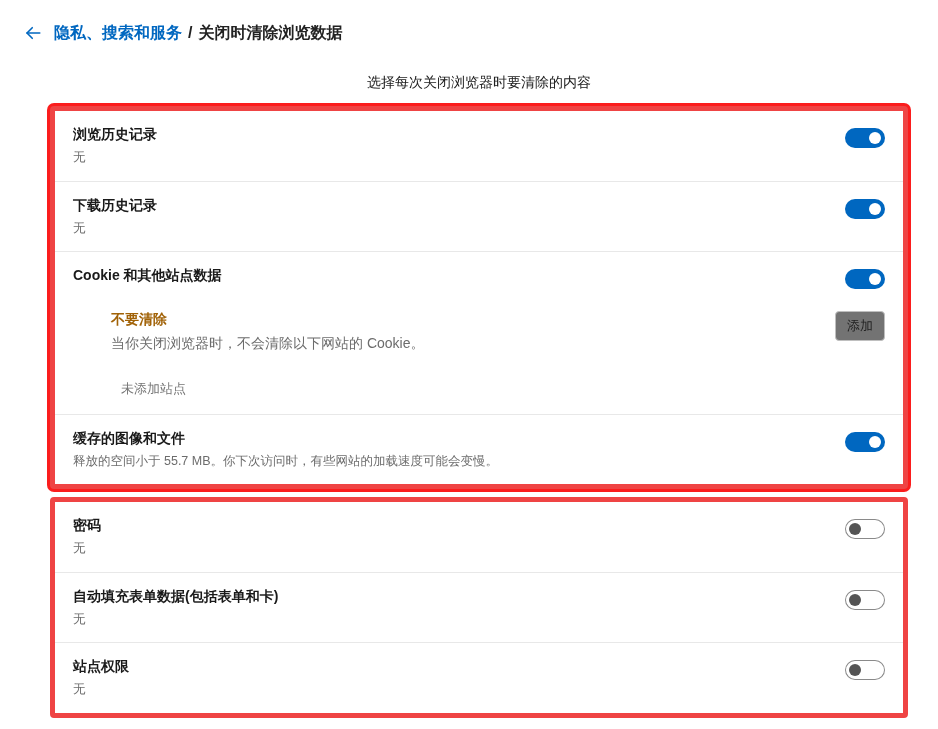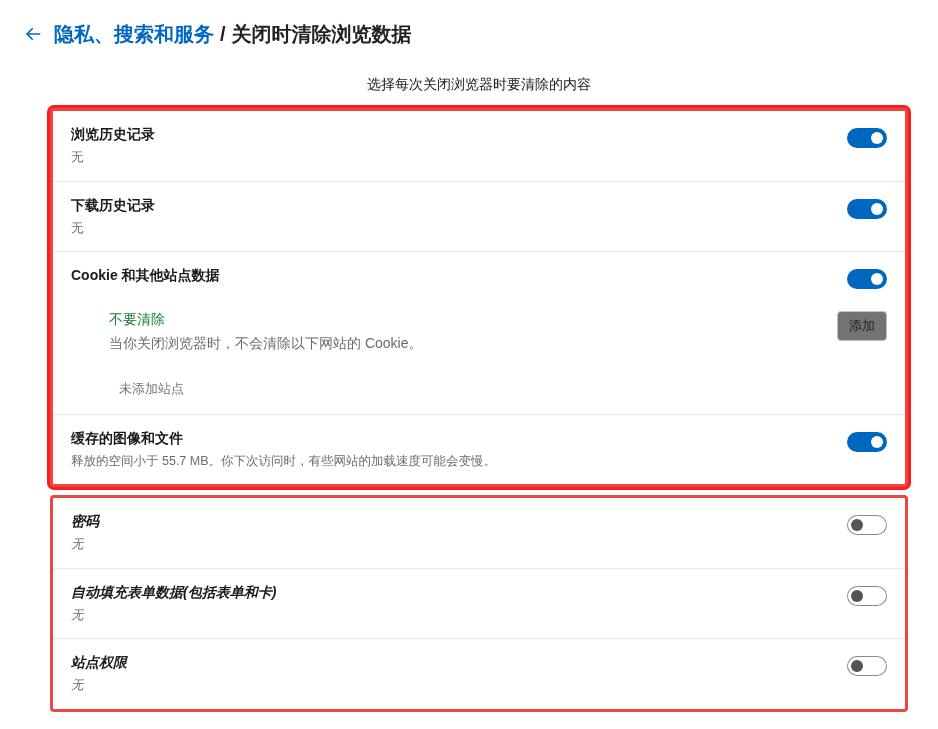--- a/index.html
+++ b/index.html
@@ -14,46 +14,46 @@
     .page { padding: 22px 30px 20px 20px; }
     .header-row { display: flex; align-items: center; gap: 10px; margin-bottom: 30px; }
     .back-arrow {
       width: 22px; height: 22px;
       display: flex; align-items: center; justify-content: center;
       color: #0067c0; cursor: pointer; flex-shrink: 0;
       margin-left: 2px;
     }
     .back-arrow svg { width: 18px; height: 18px; }
     .breadcrumb {
-      font-size: 20px;
+      font-size: 16px;
       font-weight: 600;
       display: flex; align-items: center; gap: 6px;
       line-height: 1.2;
     }
     .breadcrumb .parent { color: #0067c0; cursor: pointer; }
     .breadcrumb .sep { color: #222; font-weight:600;}
     .breadcrumb .current { color: #222; }
     .intro {
       font-size: 14px;
       color: #202020;
       margin-left: 30px;
       margin-bottom: 14px;
       text-align: center;
     }
     .group {
       margin-left: 30px;
-      border: 3px solid #ef4444;
+      border: 5px solid #ef4444;
       border-radius: 4px;
       background: #fff;
     }
     .group.highlighted {
       box-shadow: 0 0 0 3px rgba(251,10,10,0.92);
       margin-bottom: 8px;
     }
-    .group.rest { margin-top: 0; font-style: italic; }
+    .group.rest { margin-top: 0; }
     .item {
       display: flex;
       align-items: flex-start;
       justify-content: space-between;
       padding: 15px 18px 14px 18px;
       border-bottom: 1px solid #e8e8e8;
     }
     .item:last-child { border-bottom: none; }
     .item .text { flex: 1; }
     .item .title {
@@ -87,21 +87,21 @@
 
     .subsection {
       padding: 0 18px 16px 56px;
       border-bottom: 1px solid #e8e8e8;
     }
     .subrow {
       display: flex; justify-content: space-between; align-items: flex-start;
       padding: 8px 0 4px 0;
     }
     .subrow .subtext { flex:1; }
-    .subrow .subtitle { font-size: 14px; font-weight: 400; color:#15803d; }
+    .subrow .subtitle { font-size: 14px; font-weight: 700; color:#a16207; }
     .subrow .subdesc  { font-size: 14px; color:#6c6c6c; margin-top:5px; line-height:1.4;}
     .add-btn {
       border: 1px solid #bfbfbf;
       background: #737373;
       border-radius: 4px;
       font-size: 13px;
       padding: 5px 11px;
       cursor: pointer;
       color:#222;
       font-family: inherit;

